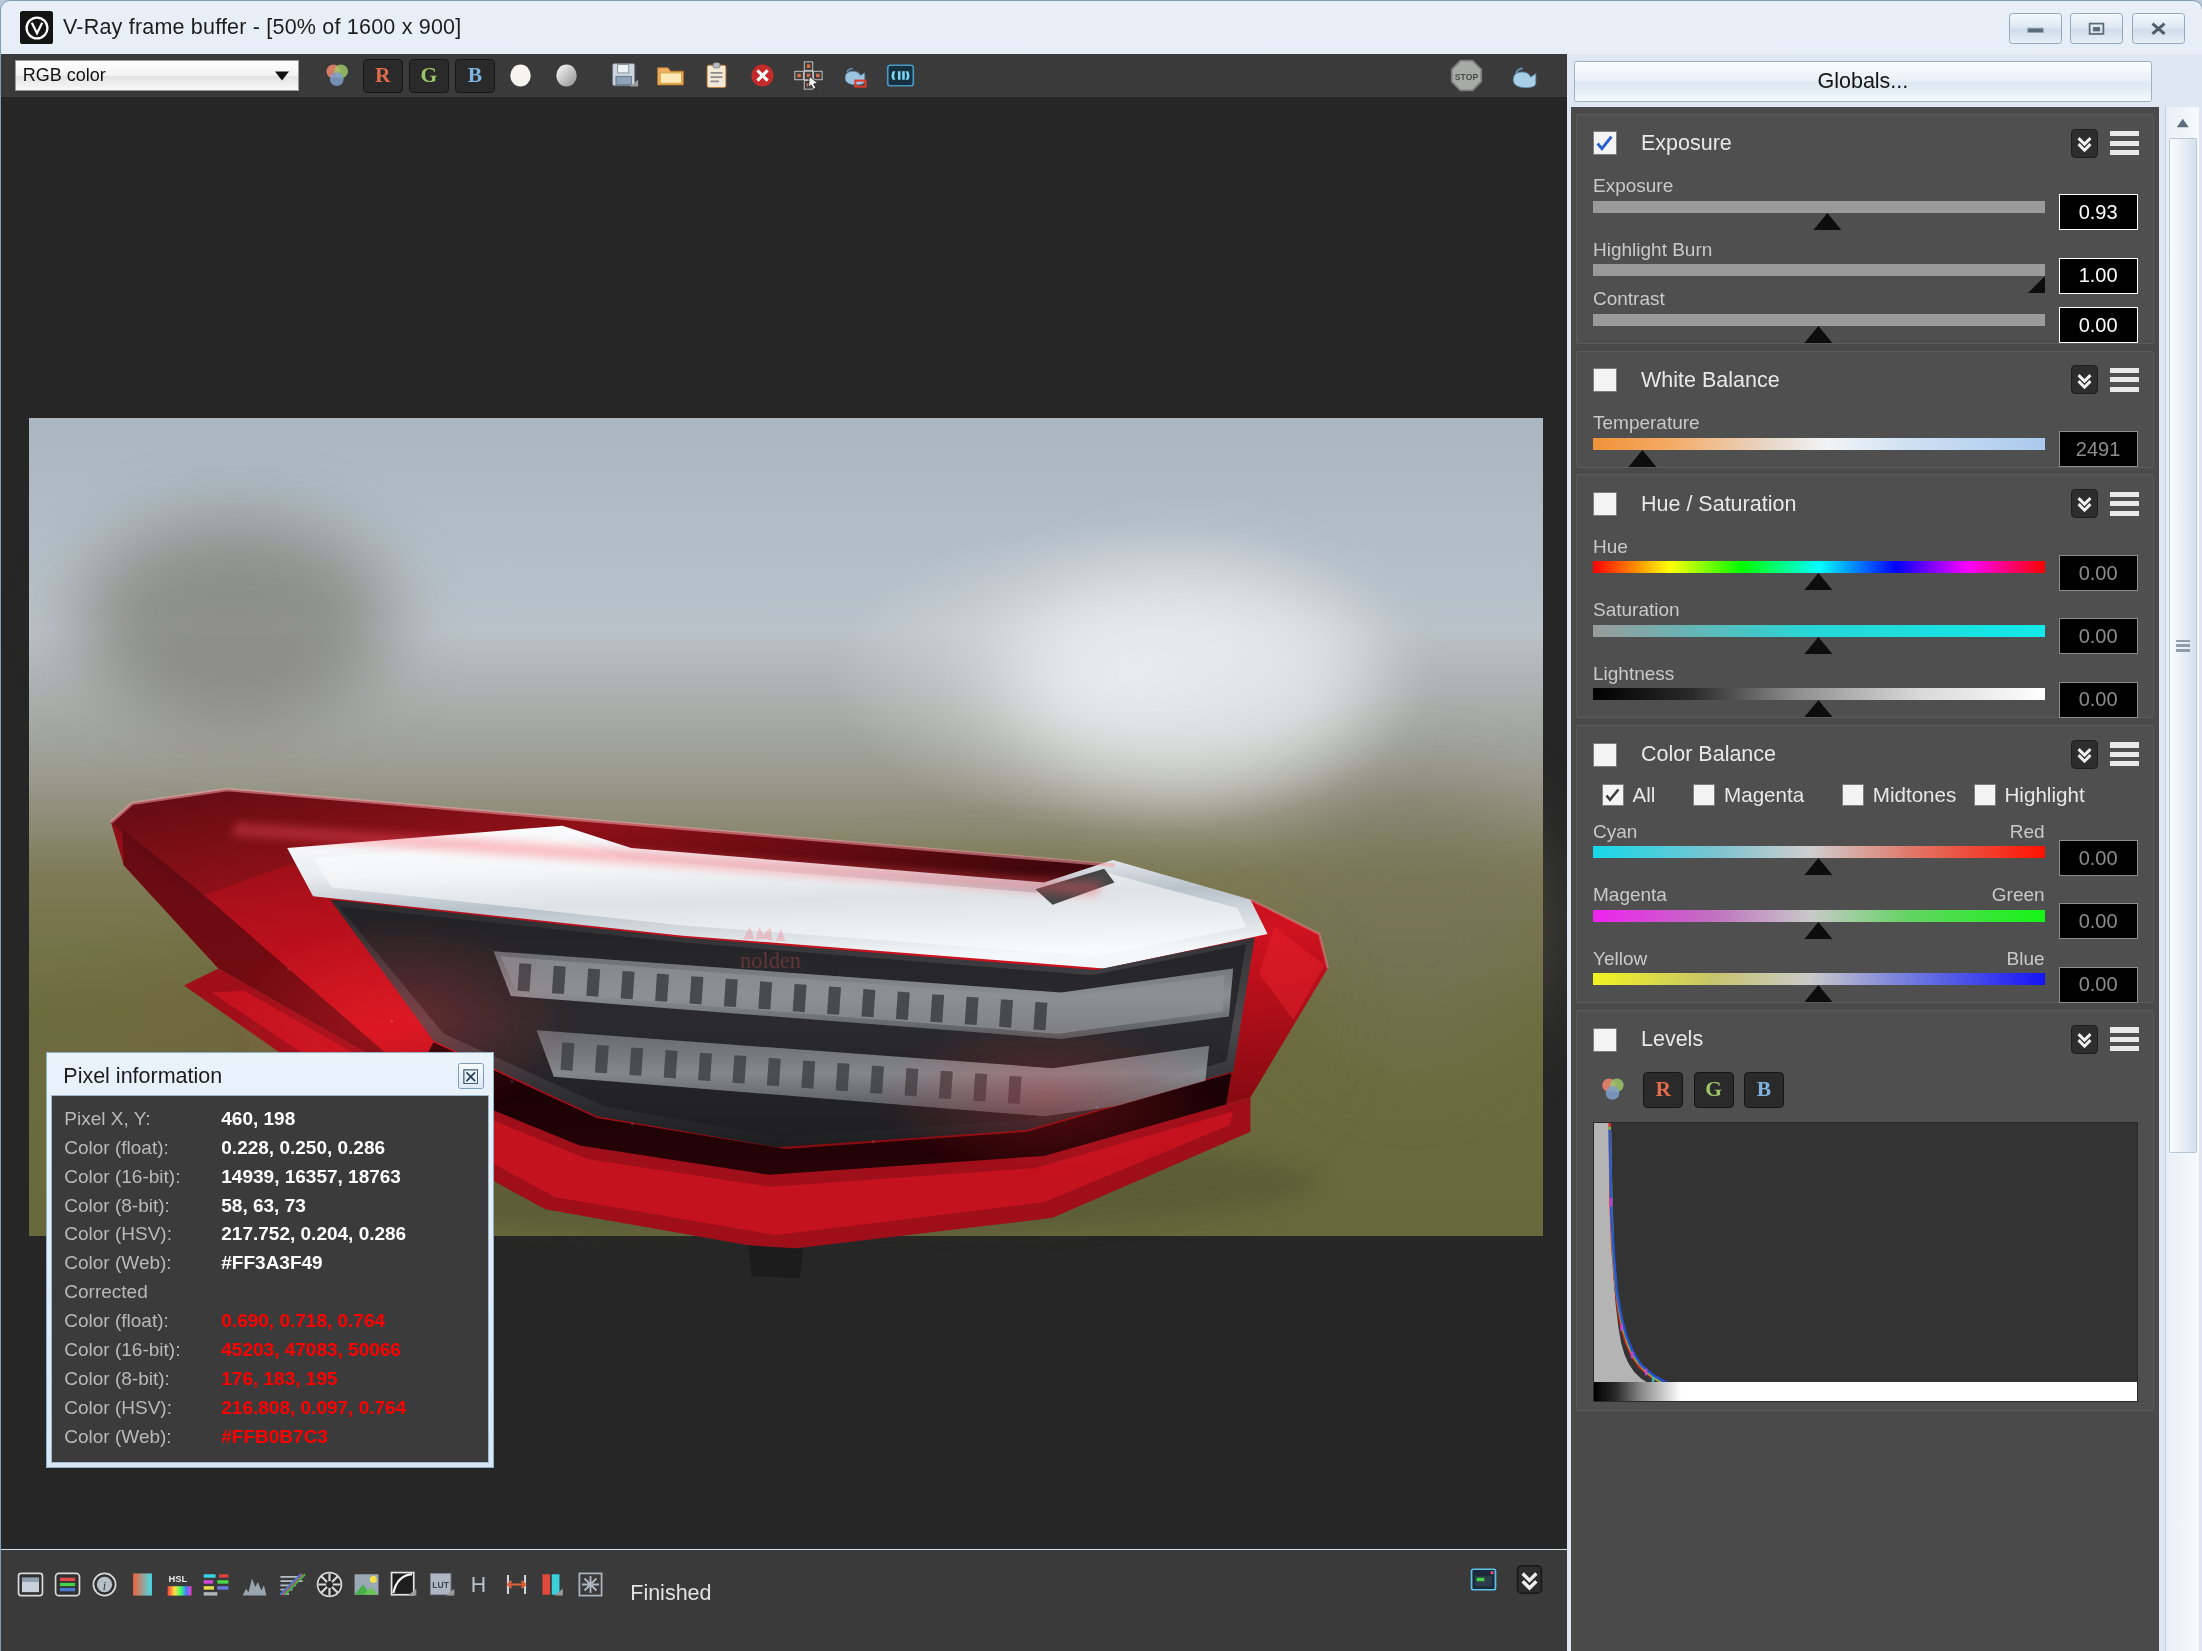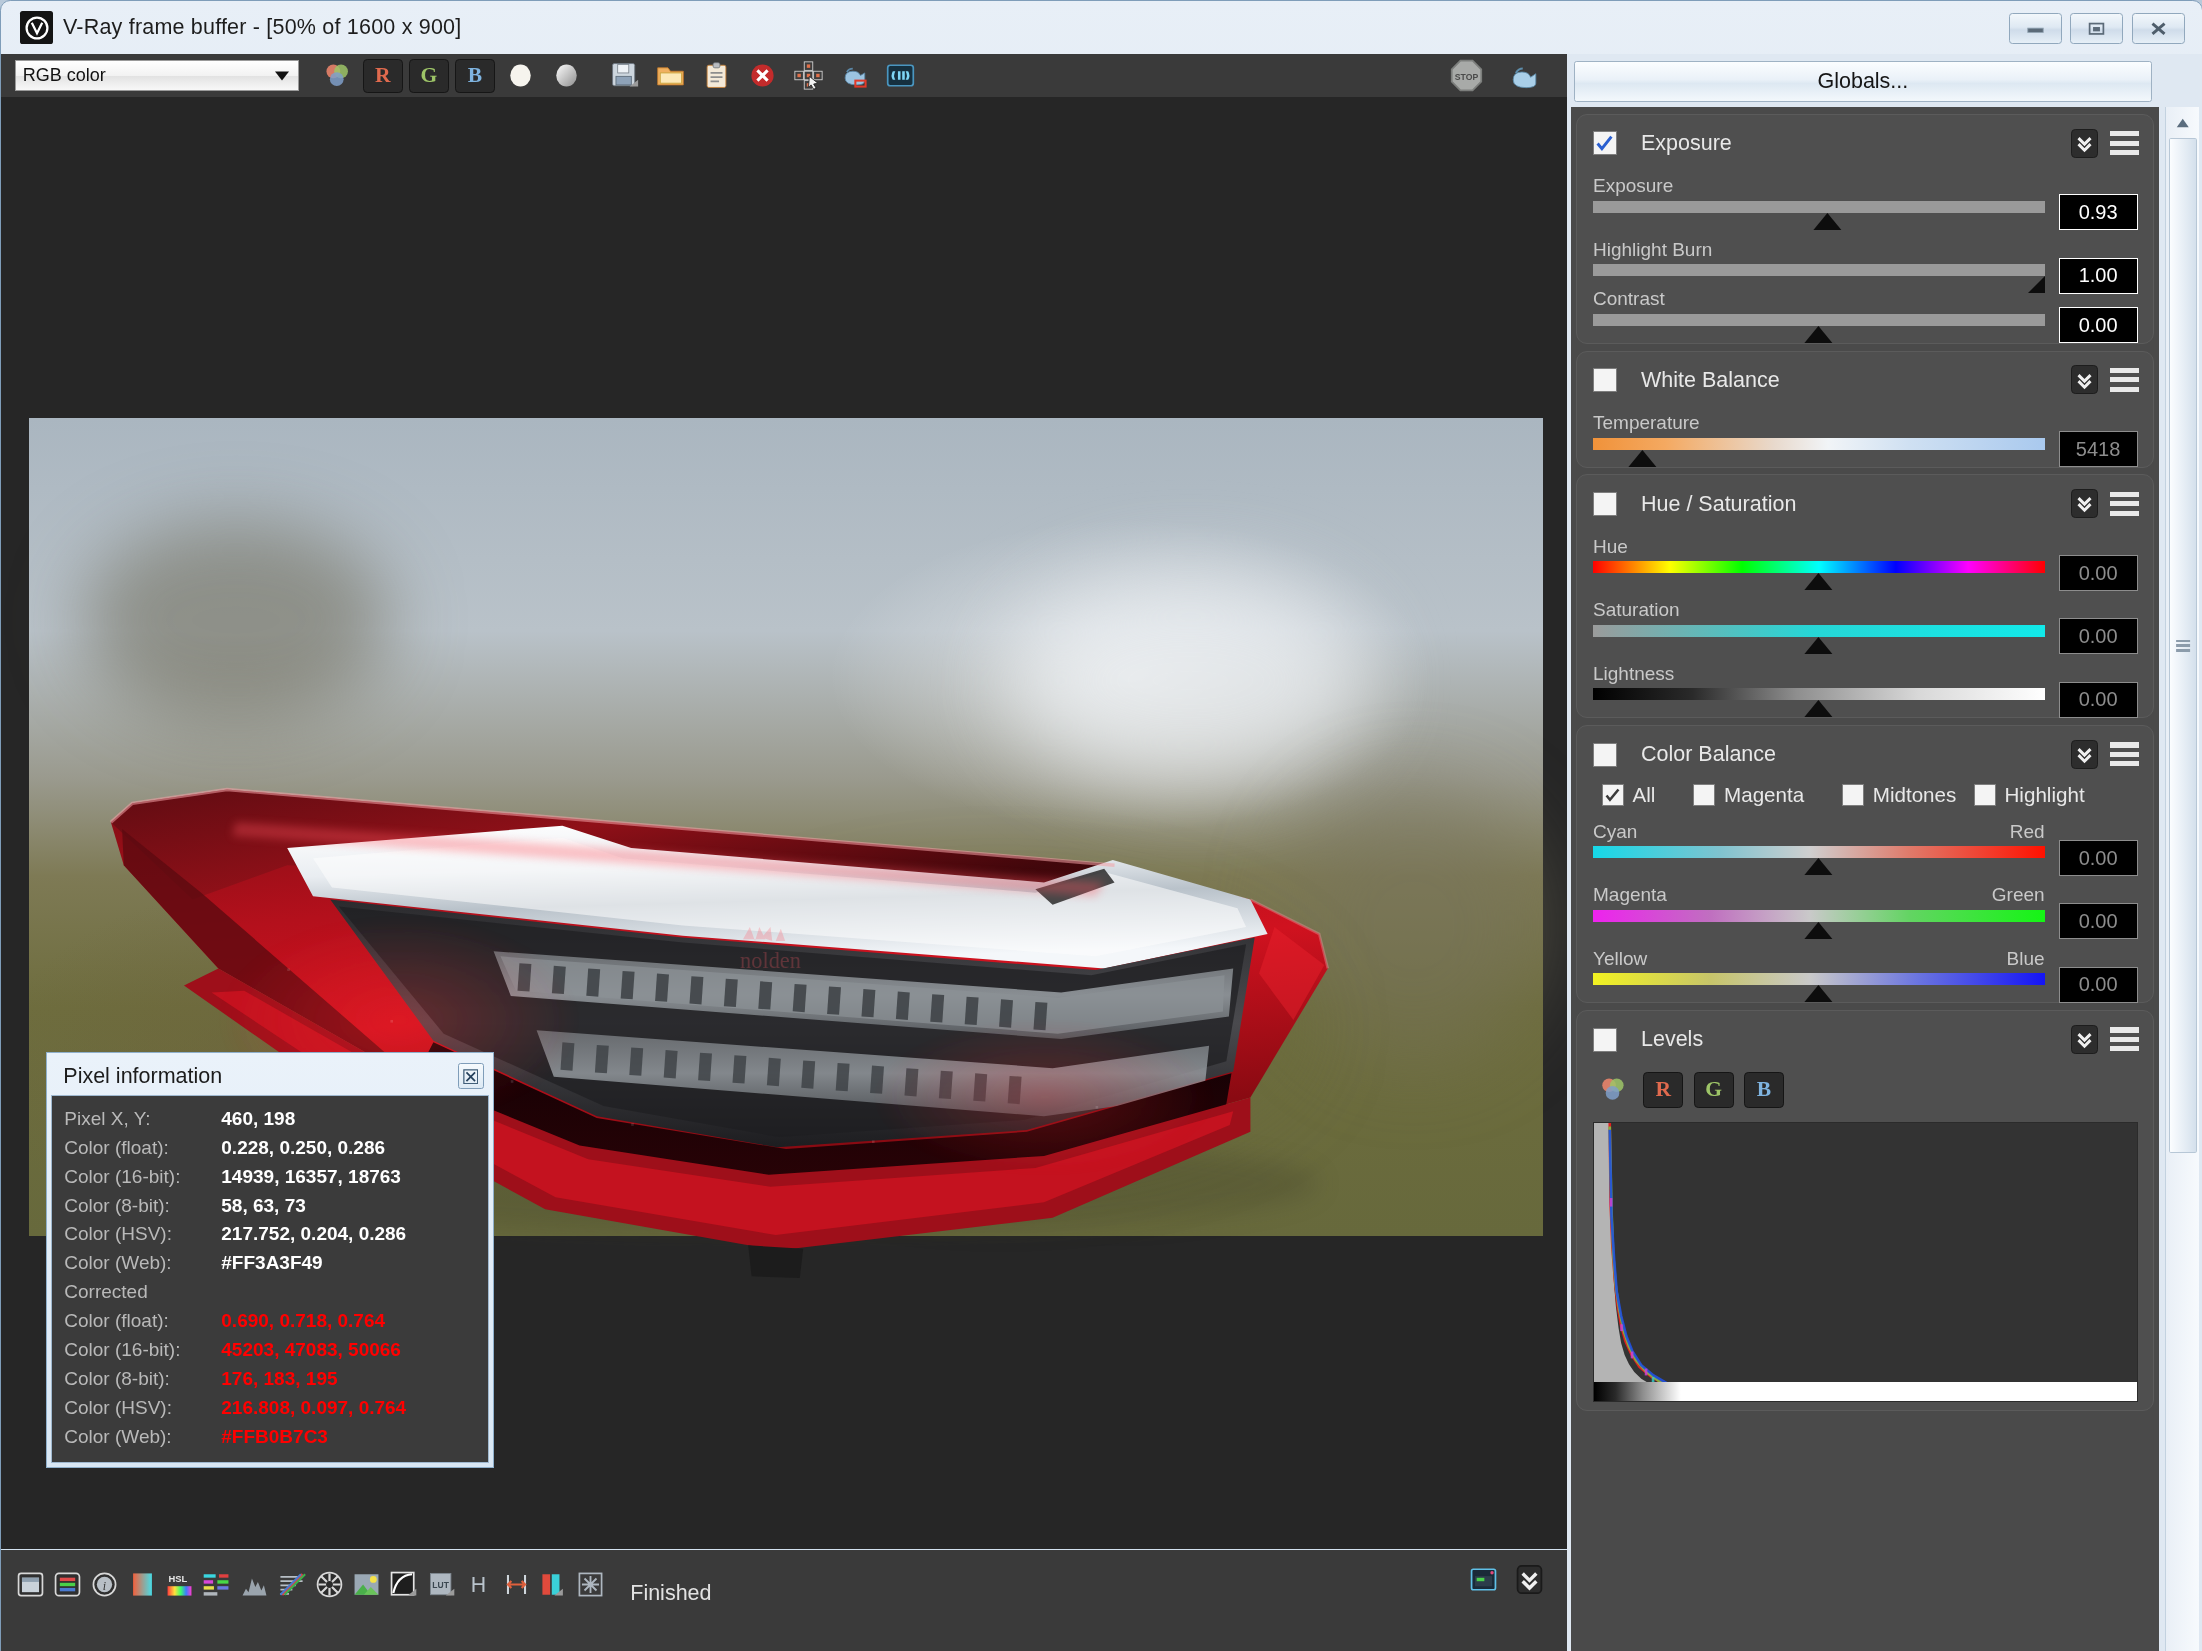--- a/index.html
+++ b/index.html
@@ -134,21 +134,21 @@
     background:linear-gradient(#fbfdff 0%,#eaf1f8 45%,#dde8f2 55%,#f3f8fc 100%);
     display:flex;align-items:center;justify-content:center;
     font-size:21.5px; color:#151515;
   }
   .panel-scroll {
     position:absolute; left:4.3px; top:53px; width:588px; bottom:0;
     background:#4a4a4a; overflow:hidden;
   }
   .section {
     margin:6.9px 5.2px 0 5.2px; background:#4f4f4f; border:0.9px solid #5b5b5b;
-    border-radius:11px; padding:8.6px 15.5px 17px 15.5px; position:relative;
+    border-radius:2px; padding:8.6px 15.5px 17px 15.5px; position:relative;
   }
   .sec-head { display:flex; align-items:center; height:40px; }
   .cbox {
     width:24px;height:24px;border:0.9px solid #7e7e7e;background:#f4f4f4;
     display:flex;align-items:center;justify-content:center;flex:0 0 24px;
   }
   .cbox svg{display:block;}
   .sec-title { margin-left:24px; font-size:21.5px; color:#e8e8e8; }
   .sec-tools { position:absolute; right:13.8px; top:13.8px; display:flex; gap:12px; align-items:center; }
   .chev {
@@ -818,21 +818,21 @@
                 <i></i>
                 <i></i>
               </span>
           </span>
         </div>
         <div class="slider-row">
           <div class="sl-label">Temperature</div>
           <div class="sl-track grad-temp">
             <span class="sl-handle" style="left:11%"></span>
           </div>
-          <div class="sl-box dim">5418</div>
+          <div class="sl-box dim">2491</div>
         </div>
       </div>
 
       <div class="section">
         <div class="sec-head">
           <span class="cbox"></span>
           <span class="sec-title">Hue / Saturation</span>
           <span class="sec-tools">
             <span class="chev">
               <svg width="19" height="20.6" viewBox="0 0 22 24">

